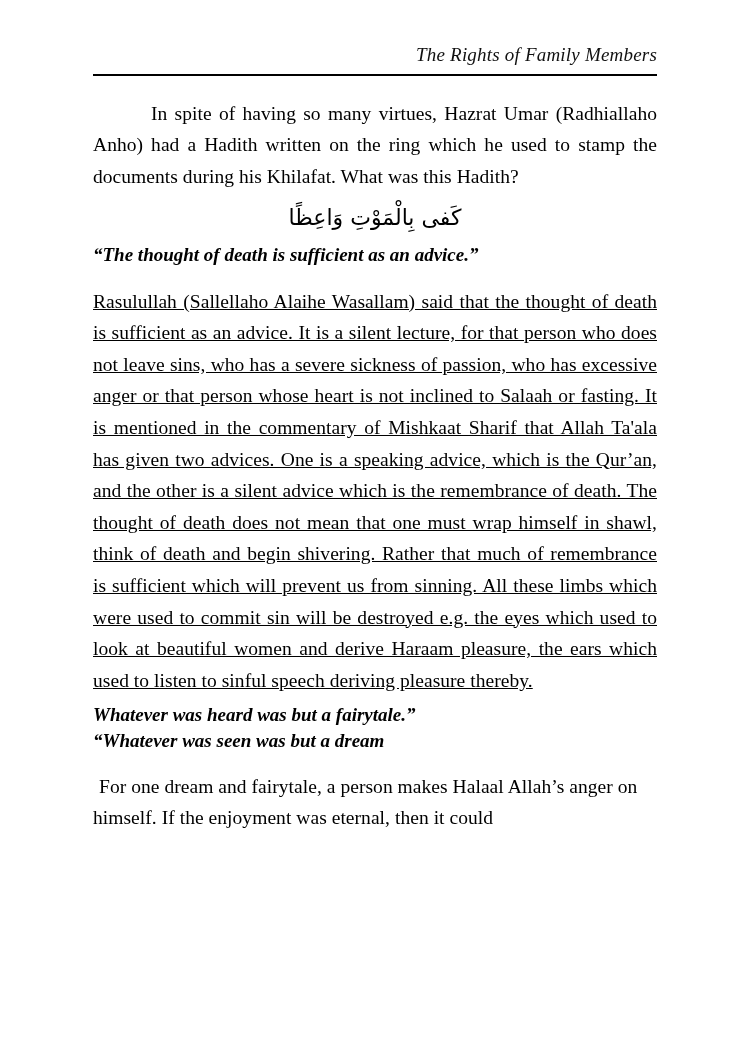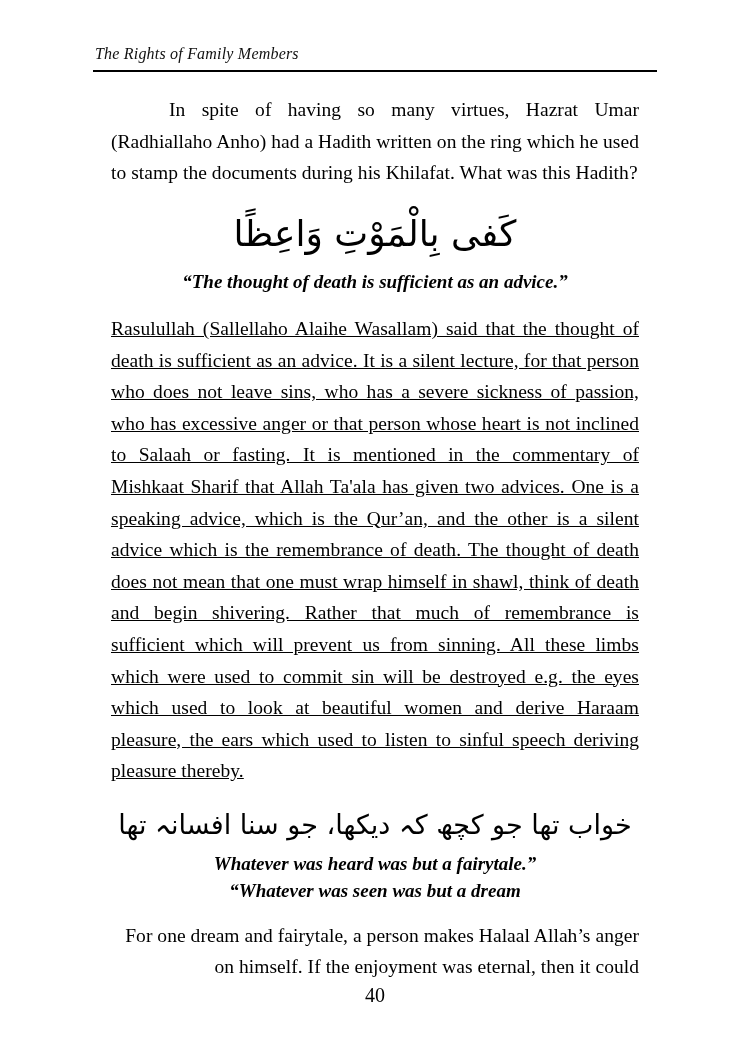--- a/index.html
+++ b/index.html
@@ -28,25 +28,26 @@
 
   .content {
     position: absolute;
     left: 93px;
     top: 44px;
     width: 564px;
   }
 
   .running-header {
     font-style: italic;
-    font-size: 16px;
+    font-size: 19px;
     letter-spacing: 0.2px;
     line-height: 1.2;
     color: #111111;
     padding-left: 2px;
+    text-align: right;
   }
 
   .header-rule {
     margin-top: 7px;
     border: 0;
     border-top: 2.2px solid #000000;
     width: 100%;
   }
 
   .page-title {
@@ -56,59 +57,59 @@
     line-height: 1.25;
     margin-top: 22px;
     letter-spacing: 0.1px;
   }
 
   p.body {
     font-size: 19.5px;
     line-height: 1.62;
     text-align: justify;
     text-justify: inter-word;
-    margin: 18px;
+    margin: 0;
     letter-spacing: 0.05px;
   }
 
   p.first {
     margin-top: 22px;
     text-indent: 58px;
   }
 
   p.second {
     margin-top: 18px;
     text-decoration: underline;
   }
 
   p.third {
     margin-top: 16px;
     text-indent: 6px;
-    text-align: right;
+    text-align: left;
   }
 
   .arabic {
     text-align: center;
     direction: rtl;
-    font-size: 36px;
+    font-size: 22px;
     line-height: 1.5;
-    margin-top: 16px;
+    margin-top: 8px;
     margin-bottom: 2px;
     font-family: "DejaVu Sans", sans-serif;
     font-weight: 500;
     white-space: nowrap;
   }
 
   .arabic-2 {
     font-size: 27px;
     margin-top: 18px;
   }
 
   .translation {
-    text-align: center;
+    text-align: left;
     font-style: italic;
     font-weight: bold;
     font-size: 19px;
     line-height: 1.38;
     margin-top: 8px;
   }
 
   .translation-block {
     margin-top: 6px;
   }
@@ -140,26 +141,24 @@
 
 
     <p class="body first">In spite of having so many virtues, Hazrat Umar (Radhiallaho Anho) had a Hadith written on the ring which he used to stamp the documents during his Khilafat. What was this Hadith?</p>
 
     <div class="arabic">كَفى بِالْمَوْتِ وَاعِظًا</div>
 
     <div class="translation">“The thought of death is sufficient as an advice.”</div>
 
     <p class="body second">Rasulullah (Sallellaho Alaihe Wasallam) said that the thought of death is sufficient as an advice. It is a silent lecture, for that person who does not leave sins, who has a severe sickness of passion, who has excessive anger or that person whose heart is not inclined to Salaah or fasting. It is mentioned in the commentary of Mishkaat Sharif that Allah Ta'ala has given two advices. One is a speaking advice, which is the Qur’an, and the other is a silent advice which is the remembrance of death. The thought of death does not mean that one must wrap himself in shawl, think of death and begin shivering. Rather that much of remembrance is sufficient which will prevent us from sinning. All these limbs which were used to commit sin will be destroyed e.g. the eyes which used to look at beautiful women and derive Haraam pleasure, the ears which used to listen to sinful speech deriving pleasure thereby.</p>
 
-    <div class="arabic arabic-2">خواب تھا جو کچھ کہ دیکھا، جو سنا افسانہ تھا</div>
 
     <div class="translation translation-block">
       <span class="translation-line">Whatever was heard was but a fairytale.”</span>
       <span class="translation-line">“Whatever was seen was but a dream</span>
     </div>
 
     <p class="body third">For one dream and fairytale, a person makes Halaal Allah’s anger on himself. If the enjoyment was eternal, then it could</p>
 
   </div>
 
-  <div class="page-number">40</div>
 
 </div>
 
 </body></html>

